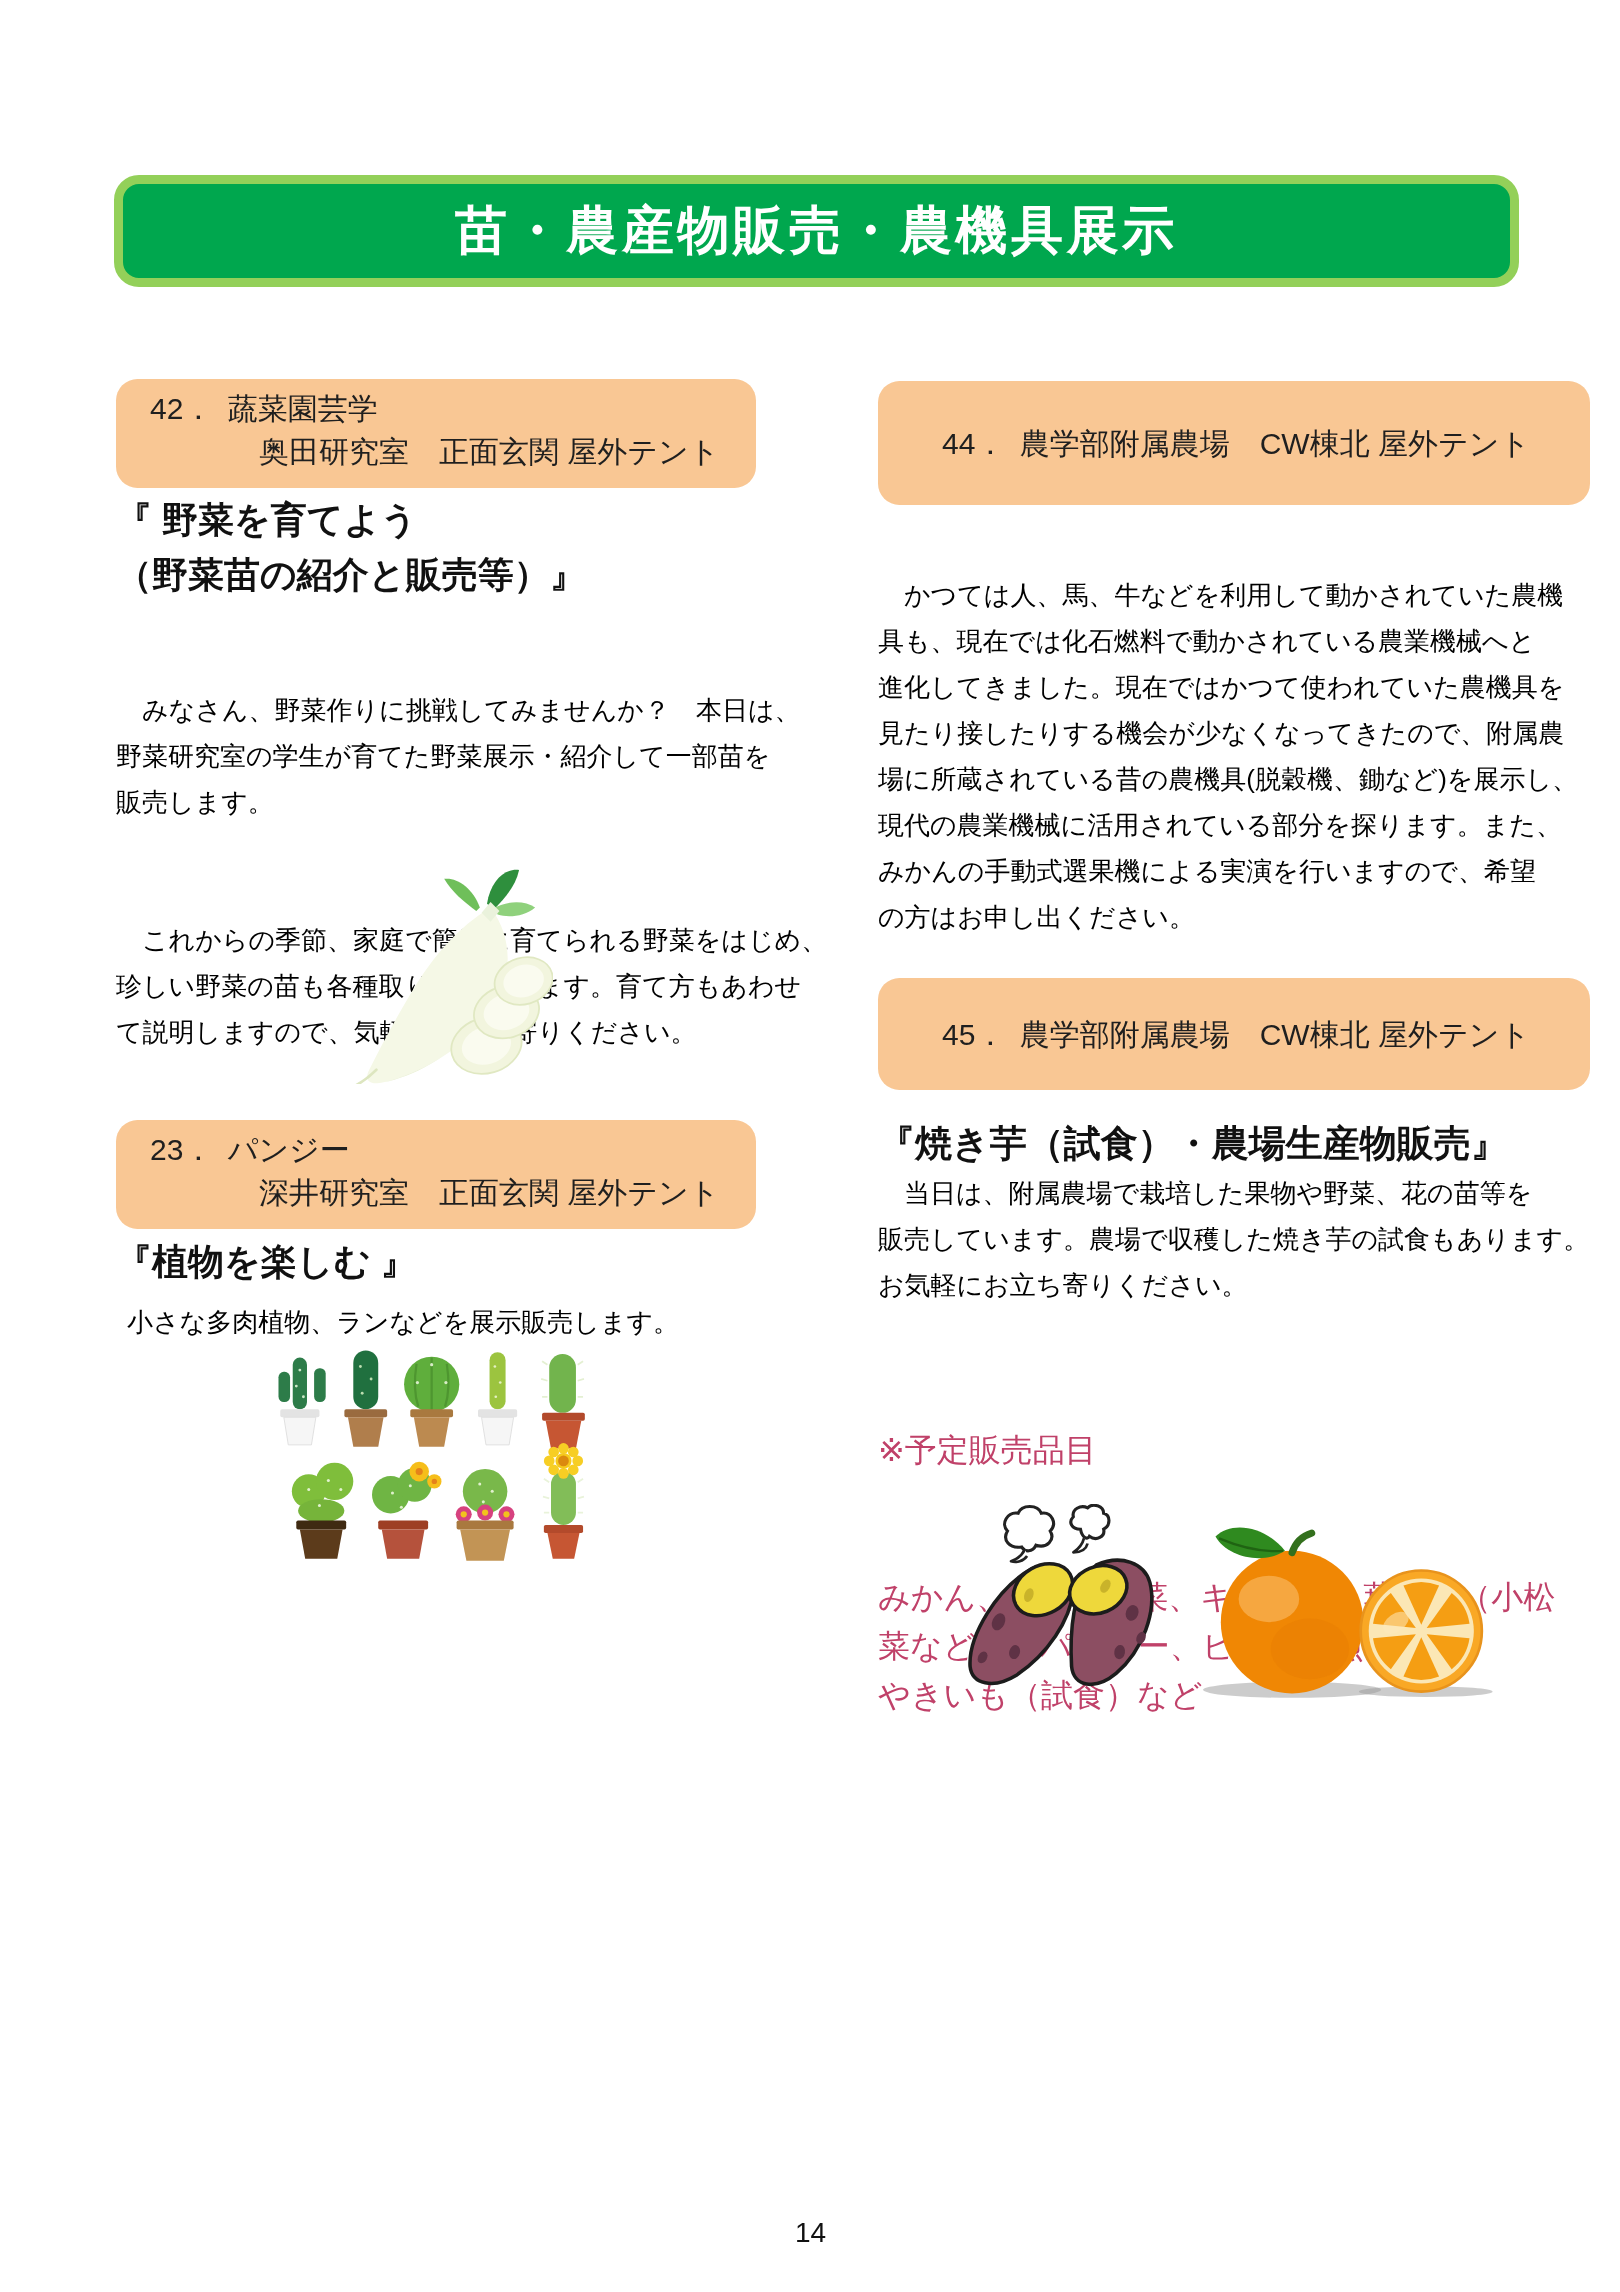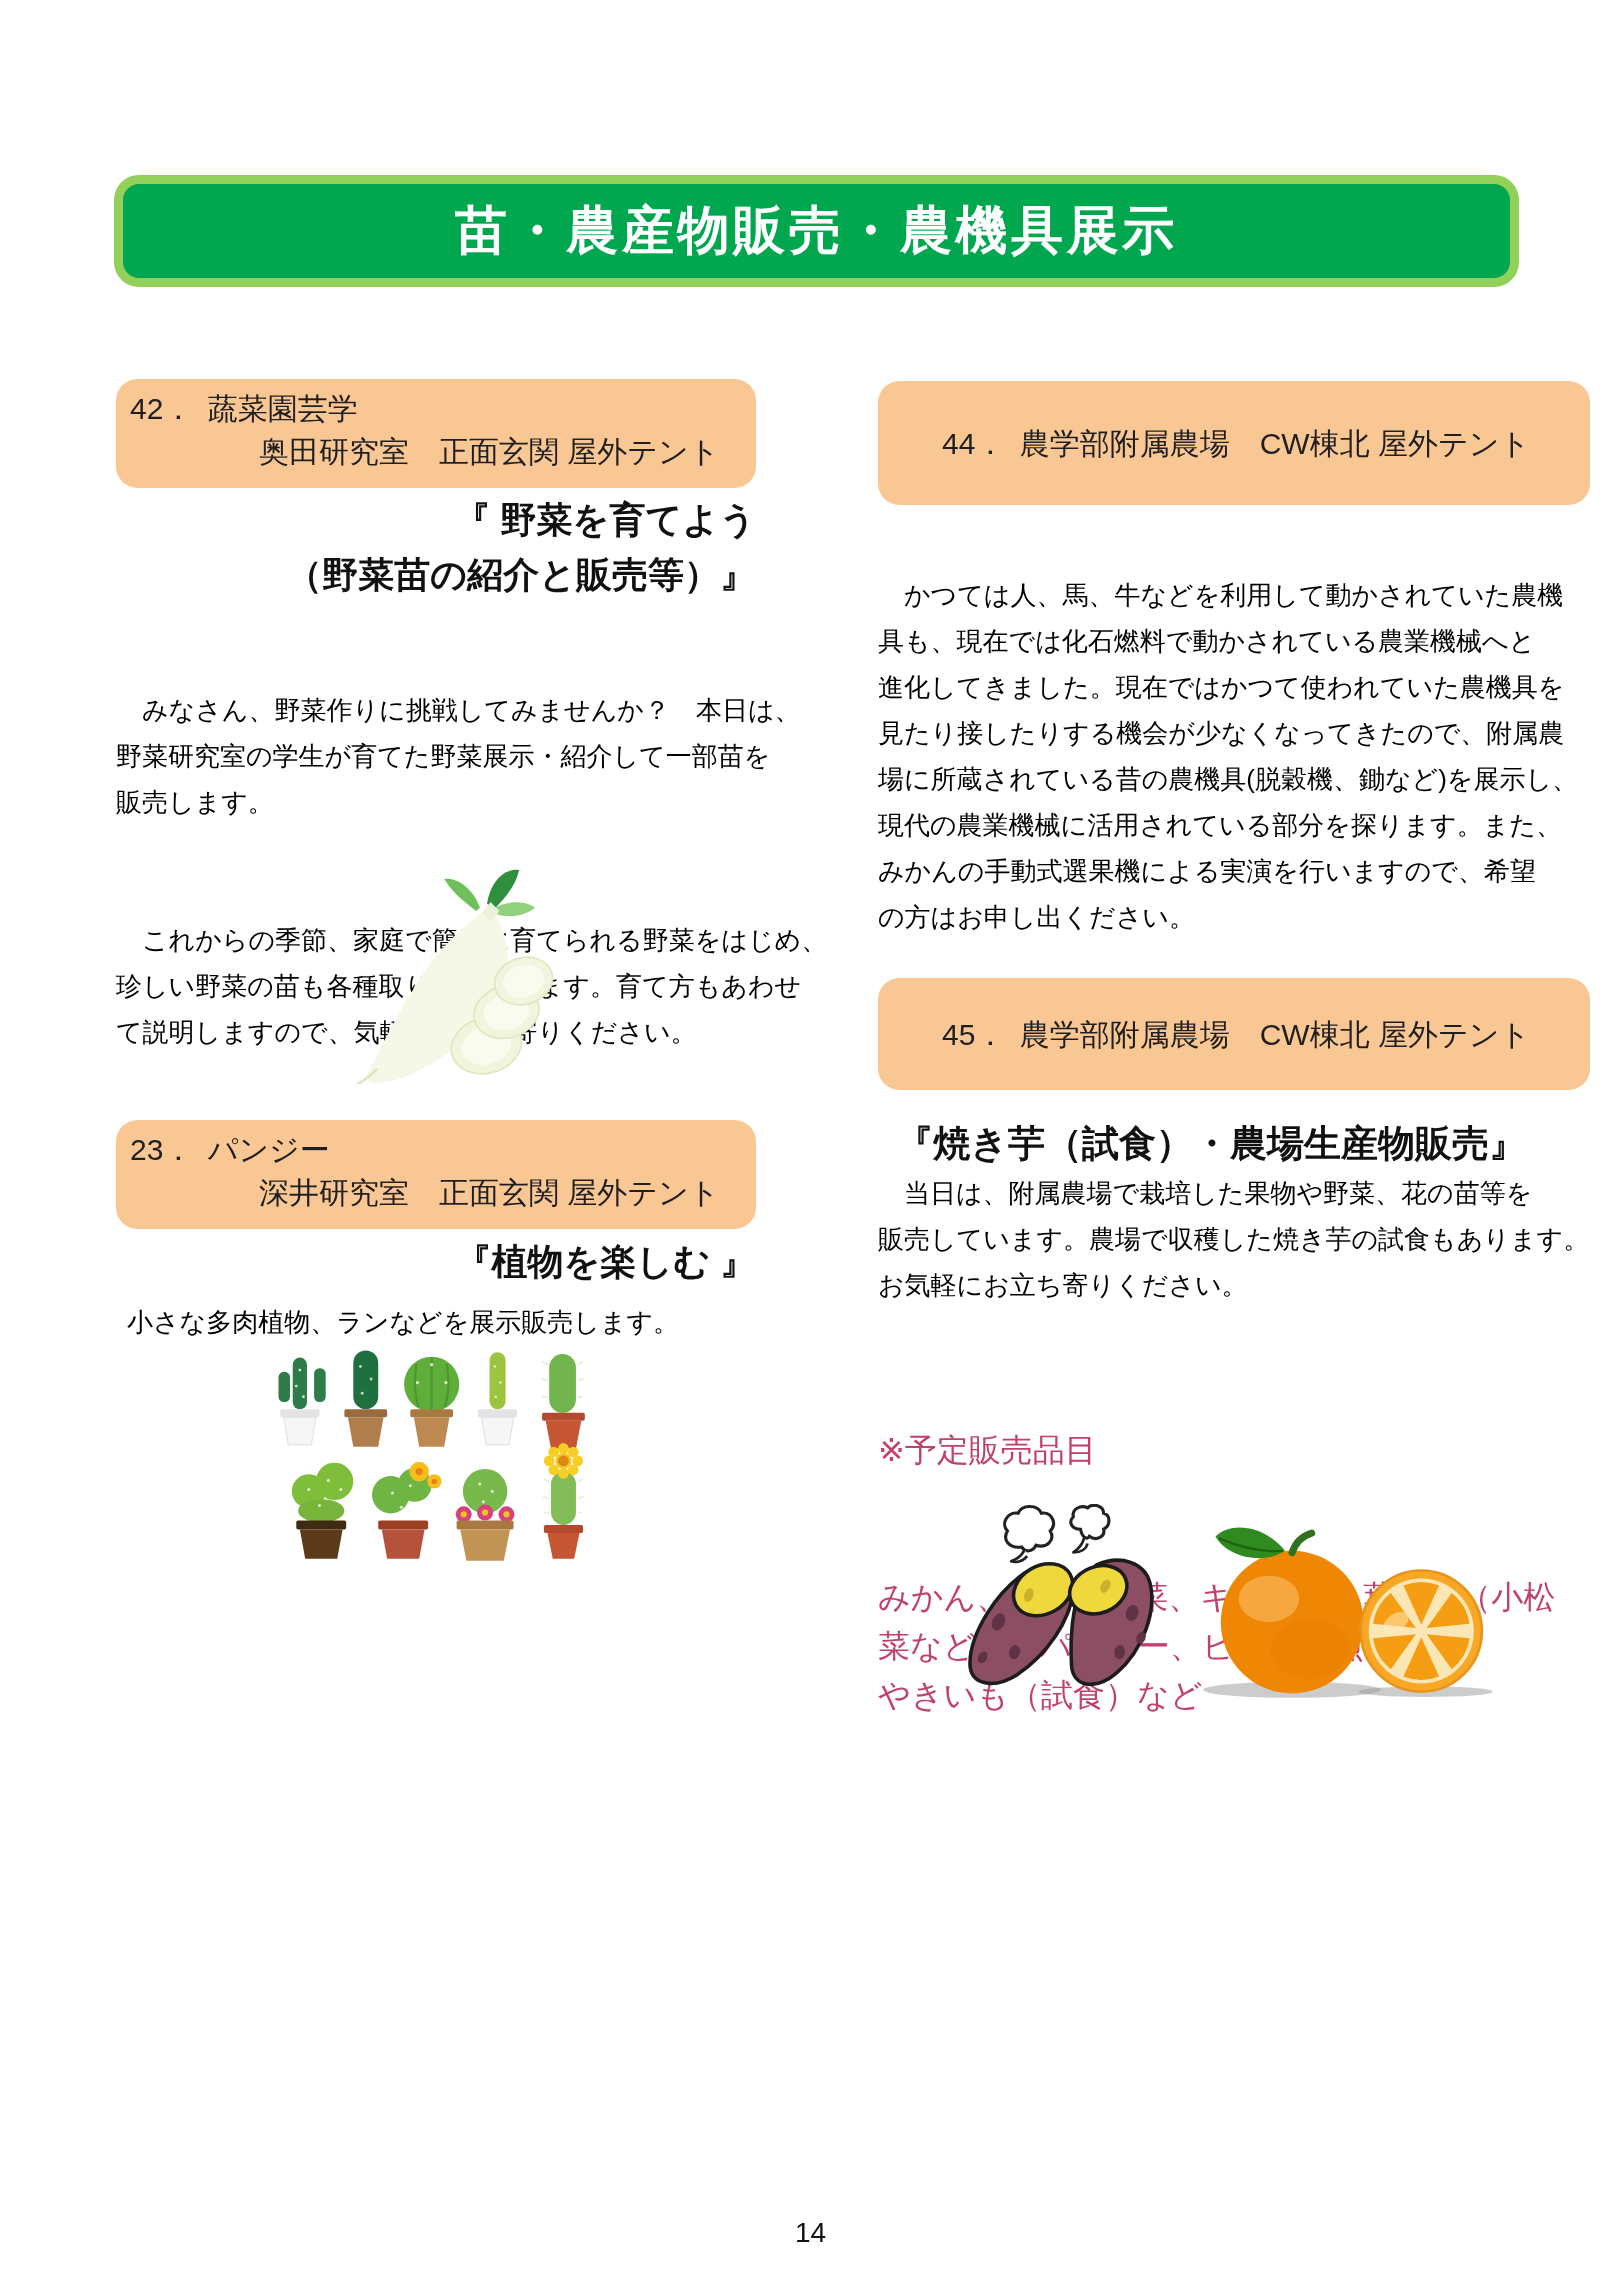--- a/index.html
+++ b/index.html
@@ -16,25 +16,25 @@
   }
   .banner span{
     color:#ffffff;font-size:52px;font-weight:bold;letter-spacing:3.6px;white-space:pre;
   }
   .obox{
     position:absolute;background:var(--box-bg,#F9C794);border-radius:21.4px;
     font-size:30px;line-height:43px;color:#1f1f1f;
   }
   .obox .num{margin-right:14.3px;}
   .obox-two{padding-top:8px;}
-  .obox-two .obox-l1{padding-left:14px;white-space:pre;}
+  .obox-two .obox-l1{padding-left:34px;white-space:pre;}
   .obox-two .obox-l2{padding-left:143px;white-space:pre;}
   .obox-one{display:flex;align-items:center;padding-left:64px;white-space:pre;}
   .stitle{
-    position:absolute;text-align:right;font-weight:bold;white-space:pre;color:#111;
+    position:absolute;text-align:left;font-weight:bold;white-space:pre;color:#111;
   }
   .bodytext{position:absolute;font-size:26px;line-height:46px;white-space:pre;color:#000;}
   .bodytext p{margin:0;white-space:pre;}
   .note{
     position:absolute;color:var(--note-pink,#C04169);
     font-size:32px;line-height:49px;white-space:pre;
   }
   .pagenum{
     position:absolute;left:0;top:2217px;width:100%;text-align:center;
     font-size:28px;color:#111;

